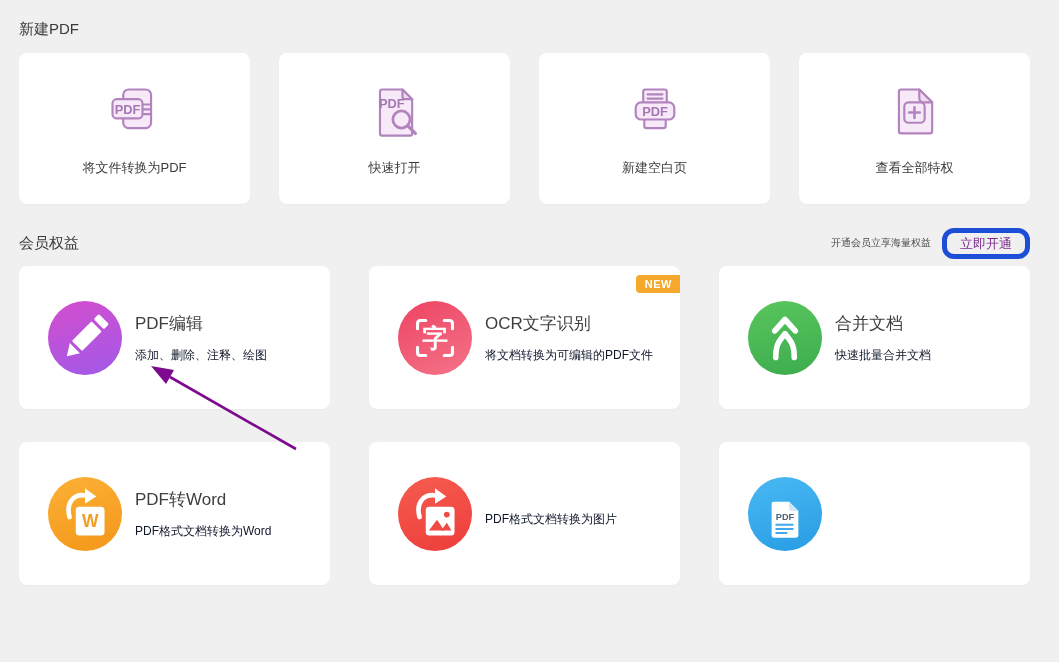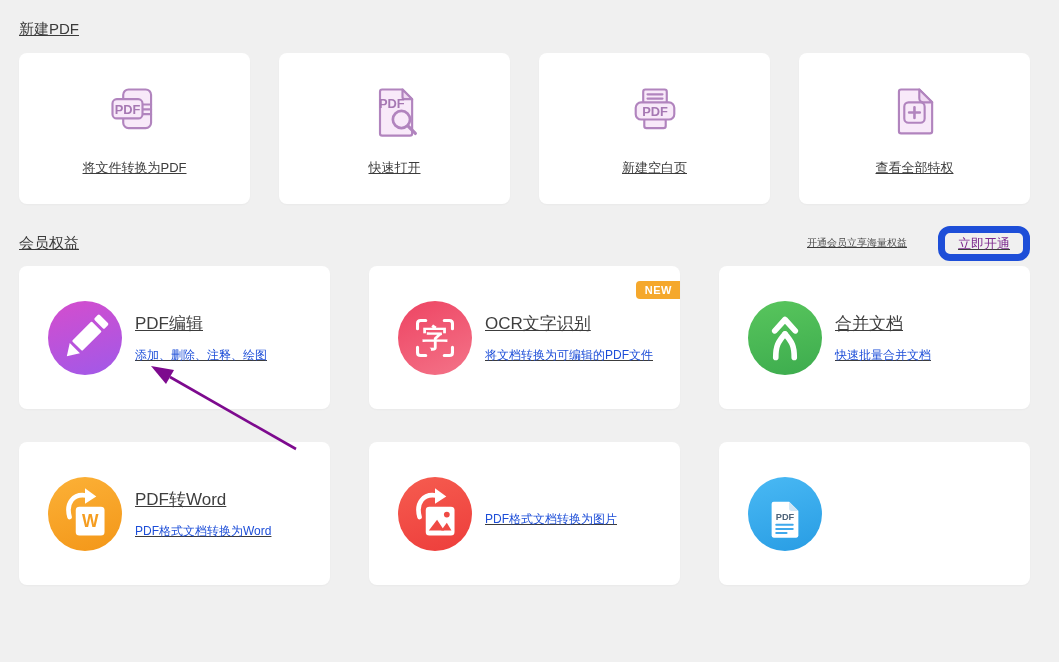--- a/index.html
+++ b/index.html
@@ -2,68 +2,68 @@
 <html><head>
 <meta charset="utf-8">
 <style>
   * { margin: 0; padding: 0; box-sizing: border-box; }
   html,body { width: 1059px; height: 662px; }
   body {
     font-family: "Liberation Sans", "DejaVu Sans", sans-serif;
     background: #f0f0f0;
     color: #3c3c3c;
   }
-  .page { position: relative; width: 1059px; height: 594px; overflow: hidden; text-decoration: underline; }
+  .page { position: relative; width: 1059px; height: 594px; overflow: hidden; }
 
   .section-title { font-size: 15px; color: #3a3a3a; }
   .title-new-pdf { margin: 20px 0 0 19px; }
 
   
   .top-grid {
     display: grid; grid-template-columns: repeat(4, 1fr); gap: 29px;
     margin: 14px 29px 0 19px;
   }
   .top-card {
     background: #fff; border-radius: 8px; height: 151px;
     display: flex; flex-direction: column; align-items: center; justify-content: center;
     box-shadow: 0 1px 2px rgba(0,0,0,0.03);
     cursor: pointer;
   }
   .top-card .icon-wrap { height: 62px; display:flex; align-items:center; justify-content:center; }
   .top-card .label { margin-top: 16px; font-size: 13px; color: #3c3c3c; }
 
   
   .benefits-head {
-    display: flex; align-items: center; margin: 27px 29px 0 19px; height: 24px; gap: 20px;
+    display: flex; align-items: center; margin: 27px 29px 0 19px; height: 24px;
   }
   .benefits-head .spacer { flex: 1; }
   .promo-text { font-size: 10px; color: #4c4c4c; margin-right: 11px; }
   .upgrade-btn {
-    font-size: 13px; color: #7d2a8e; border: 7px solid #1d4ed8; background: transparent;
+    font-size: 13px; color: #7d2a8e; border: 5px solid #1d4ed8; background: transparent;
     border-radius: 12px; padding: 3px 13px; line-height: 15px; cursor: pointer;
     font-family: inherit;
   }
 
   
   .benefit-grid {
     display: grid; grid-template-columns: repeat(3, 1fr); gap: 33px 39px;
     margin: 11px 29px 0 19px;
   }
   .benefit-card {
     position: relative; background: #fff; border-radius: 8px; height: 143px;
     display: flex; align-items: center; padding-left: 29px;
     box-shadow: 0 1px 2px rgba(0,0,0,0.03);
     cursor: pointer;
   }
   .benefit-card .circle-icon { width: 74px; height: 74px; flex: 0 0 74px; }
   .benefit-card .text { margin-left: 13px; }
   .benefit-card .b-title { font-size: 17px; color: #3e3e3e; }
-  .benefit-card .b-sub { margin-top: 12px; font-size: 12px; color: #1d4ed8; }
+  .benefit-card .b-sub { margin-top: 12px; font-size: 12px; color: #0f172a; }
   .badge-new {
-    position: absolute; top: 15px; right: 0;
+    position: absolute; top: 9px; right: 0;
     background: #f5a82c; color: #fff; font-size: 11px; font-weight: bold;
     padding: 3px 8px 3px 9px; border-radius: 4px 0 0 4px; letter-spacing: .5px;
   }
 
   
   .footer { margin-top: 35px; text-align: center; padding-left: 46px; }
   .view-all-btn {
     font-size: 13px; color: #595959; background: #f2f2f2;
     border: 1px solid #dcdcdc; border-radius: 15px; padding: 6px 20px;
     cursor: pointer; font-family: inherit;

